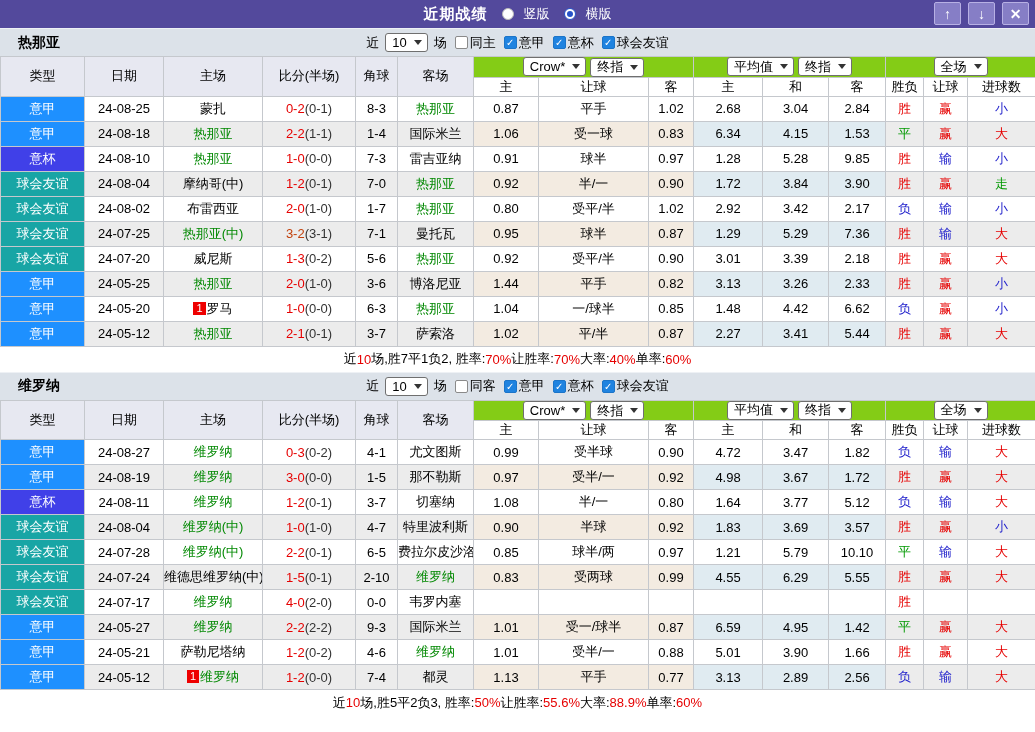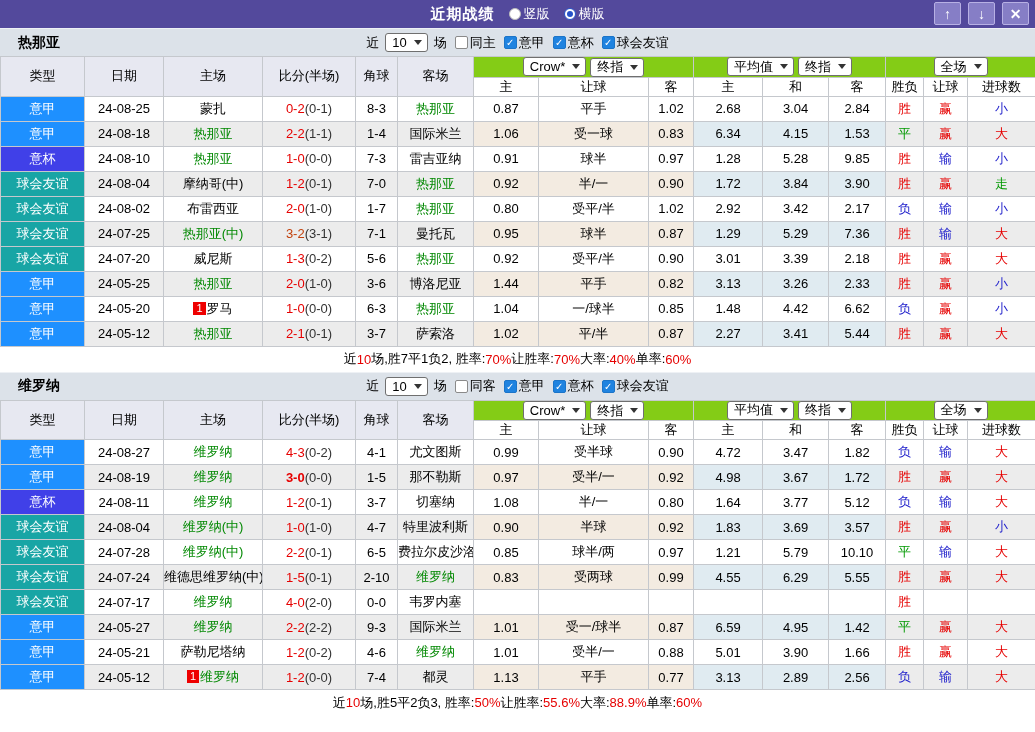--- a/index.html
+++ b/index.html
@@ -9,21 +9,21 @@
     font-family:"Liberation Sans", sans-serif;
     color:#000; font-size:13px;
   }
   
   .titlebar {
     height:28px; background:#53499c; position:relative;
     display:flex; align-items:center; justify-content:center; gap:14px; color:#fff;
   }
   .title { font-weight:bold; font-size:15px; letter-spacing:1px; }
   .radio-group { display:inline-flex; align-items:center; gap:14px; }
-  .radio-item { display:inline-flex; align-items:center; gap:3px; cursor:pointer; font-size:13px; }
+  .radio-item { display:inline-flex; align-items:center; gap:10px; cursor:pointer; font-size:13px; }
   .radio {
     width:12px; height:12px; border-radius:50%; background:#fff;
     border:1px solid #bbb; position:relative; display:inline-block;
   }
   .radio.on { border-color:#2653c8; }
   .radio.on::after {
     content:""; position:absolute; left:2px; top:2px; right:2px; bottom:2px;
     border-radius:50%; background:#2653c8;
   }
   .win-btns { position:absolute; right:6px; top:2px; display:flex; gap:7px; }
@@ -463,38 +463,38 @@
             <th class="subh">胜负</th>
             <th class="subh">让球</th>
             <th class="subh">进球数</th>
           </tr>
         </thead>
         <tbody>
           <tr>
             <td class="type" style="background: rgb(30, 144, 255);">意甲</td>
             <td class="date">24-08-27</td>
             <td class="teamcell"><span style="color: rgb(0, 136, 0);">维罗纳</span></td>
-            <td class="score"><span class="ft" style="color: rgb(230, 0, 0);">4-3</span><span class="ht">(0-2)</span></td>
+            <td class="score"><span class="ft" style="color: rgb(230, 0, 0);">0-3</span><span class="ht">(0-2)</span></td>
             <td class="corner">4-1</td>
             <td class="teamcell"><span>尤文图斯</span></td>
             <td class="odds">0.99</td>
             <td class="odds">受半球</td>
             <td class="odds">0.90</td>
             <td class="avg">4.72</td>
             <td class="avg">3.47</td>
             <td class="avg">1.82</td>
             <td class="res" style="color: rgb(35, 35, 204);">负</td>
             <td class="res" style="color: rgb(35, 35, 204);">输</td>
             <td class="res" style="color: rgb(230, 0, 0);">大</td>
           </tr>
           <tr class="alt">
             <td class="type" style="background: rgb(30, 144, 255);">意甲</td>
             <td class="date">24-08-19</td>
             <td class="teamcell"><span style="color: rgb(0, 136, 0);">维罗纳</span></td>
-            <td class="score"><span class="ft" style="color: rgb(230, 0, 0); font-weight: bold;">3-0</span><span class="ht">(0-0)</span></td>
+            <td class="score"><span class="ft" style="color: rgb(230, 0, 0);">3-0</span><span class="ht">(0-0)</span></td>
             <td class="corner">1-5</td>
             <td class="teamcell"><span>那不勒斯</span></td>
             <td class="odds">0.97</td>
             <td class="odds">受半/一</td>
             <td class="odds">0.92</td>
             <td class="avg">4.98</td>
             <td class="avg">3.67</td>
             <td class="avg">1.72</td>
             <td class="res" style="color: rgb(230, 0, 0);">胜</td>
             <td class="res" style="color: rgb(230, 0, 0);">赢</td>

